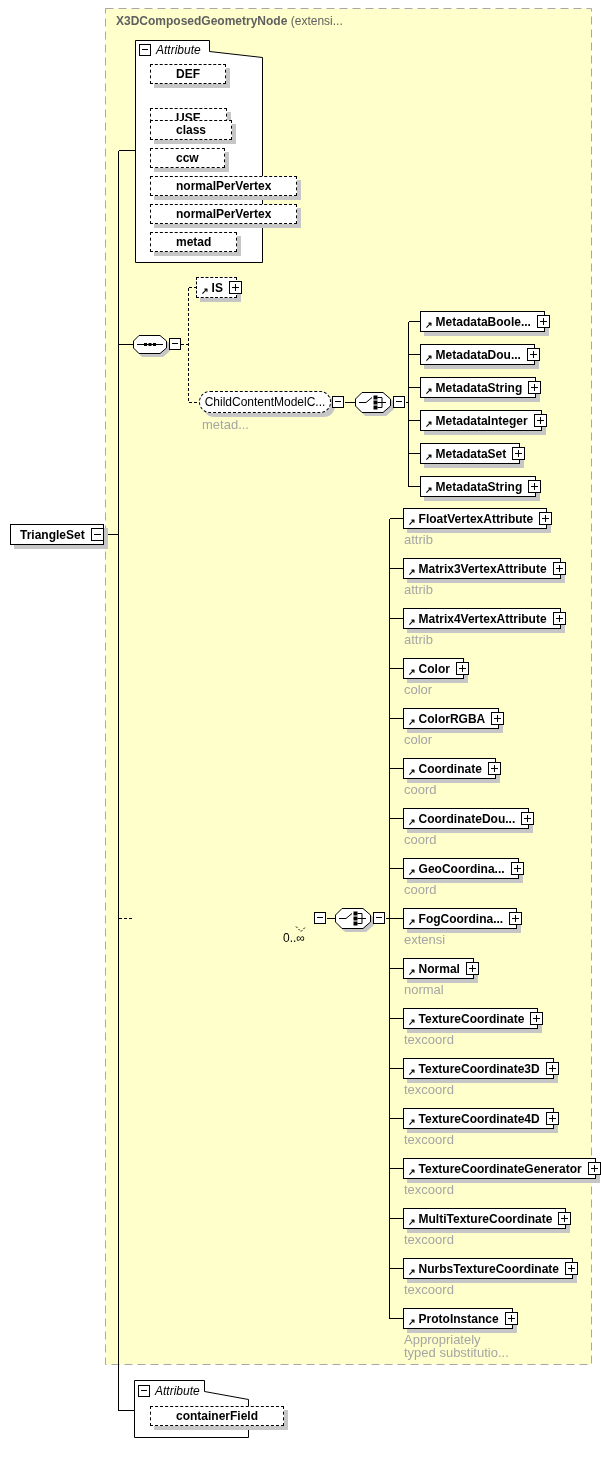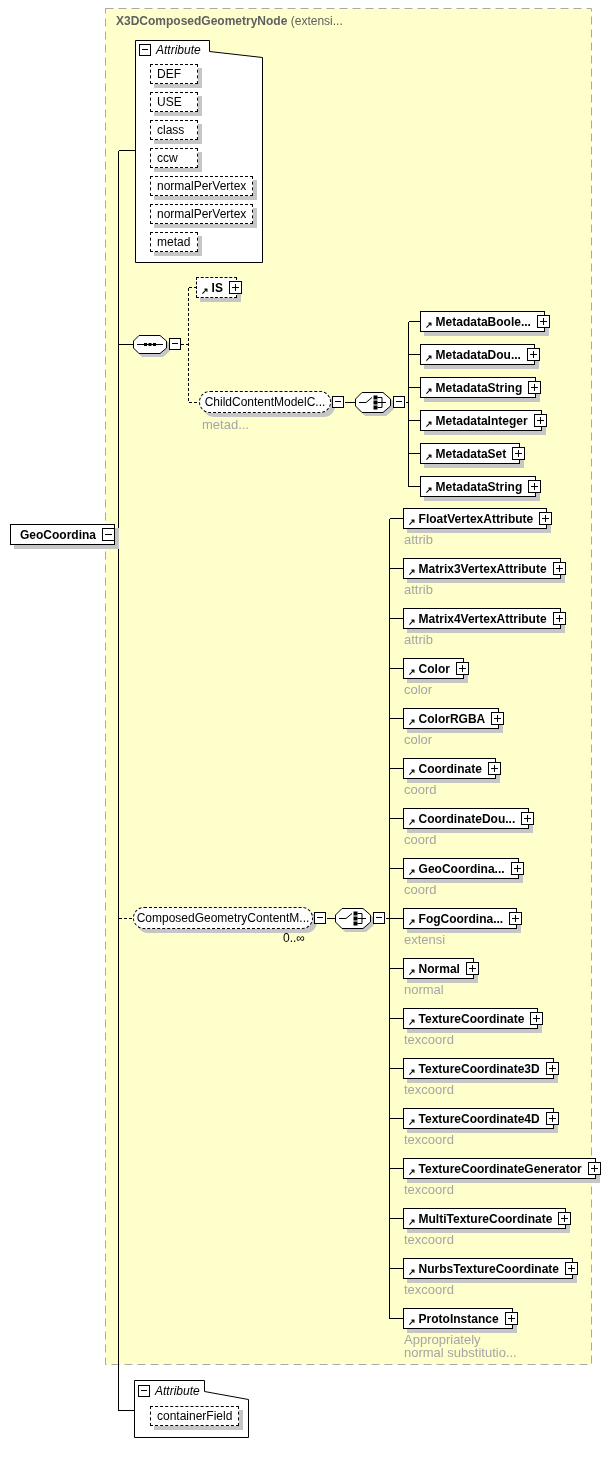--- a/index.html
+++ b/index.html
@@ -14,21 +14,21 @@
   .tg{width:13px;height:13px;box-sizing:border-box;border:1px solid #000;background:#fff;position:relative;flex:0 0 auto}
   .tg::before{content:"";position:absolute;left:2px;right:2px;top:5px;height:1px;background:#000}
   .tg.plus::after{content:"";position:absolute;top:2px;bottom:2px;left:5px;width:1px;background:#000}
   .el .tg{margin-left:6px;margin-right:-10px}
   .tg.abs{position:absolute;width:12px;height:12px}
   .tg.abs::before{top:4px}
   .sub{position:absolute;font-size:13px;color:#a5a5a5;white-space:pre-line;line-height:13px}
   .group{position:absolute;box-sizing:border-box;height:22px;background:#fff;border:1px dashed #000;border-radius:11px;box-shadow:4px 4px 0 #c6c6c6;display:flex;align-items:center;justify-content:center;font-weight:normal;font-size:12px;white-space:nowrap}
   .octa{position:absolute;filter:drop-shadow(3px 3px 0 #c6c6c6)}
   .attr-tab{position:absolute;display:flex;align-items:center;font-style:italic;font-size:12px;gap:5px;white-space:nowrap}
-  .attr-item{position:absolute;box-sizing:border-box;height:20px;background:#fff;border:1px dashed #000;box-shadow:4px 4px 0 #c6c6c6;display:inline-flex;align-items:center;padding:0 6px;font-weight:normal;font-size:12px;min-width:48px;white-space:nowrap}
+  .attr-item{position:absolute;box-sizing:border-box;height:20px;background:#fff;border:1px dashed #000;box-shadow:4px 4px 0 #c6c6c6;display:inline-flex;align-items:center;padding:0 25px;font-weight:bold;font-size:12px;min-width:48px;white-space:nowrap}
   .occ{position:absolute;font-size:12px}
 </style>
 </head>
 <body>
 
 <div class="stage">
 
   <svg class="bg" width="601" height="1457">
 
     <rect x="105.5" y="8.5" width="486" height="1356" fill="#ffffcc" stroke="#a8a8a8" stroke-dasharray="8 5"></rect>
@@ -58,41 +58,41 @@
     <span>(extensi...</span>
   </div>
 
   <div class="attr-tab" style="left:139px;top:43px">
     <span class="tg abs" style="position:relative"></span>
     <span>Attribute</span>
   </div>
   <div class="attr-item" style="left:150px;top:64px">
       <span>DEF</span>
     </div>
-  <div class="attr-item" style="left:150px;top:92px">
+  <div class="attr-item" style="left:150px;top:108px">
       <span>USE</span>
     </div>
   <div class="attr-item" style="left:150px;top:120px">
       <span>class</span>
     </div>
   <div class="attr-item" style="left:150px;top:148px">
       <span>ccw</span>
     </div>
   <div class="attr-item" style="left:150px;top:176px">
       <span>normalPerVertex</span>
     </div>
   <div class="attr-item" style="left:150px;top:204px">
       <span>normalPerVertex</span>
     </div>
   <div class="attr-item" style="left:150px;top:232px">
       <span>metad</span>
     </div>
 
   <div class="el" style="left:10px;top:524px;padding:0 9px">
-    <span>GeoCoordina</span>
+    <span>TriangleSet</span>
     <span class="tg"></span>
   </div>
 
   <svg class="octa" style="left:133px;top:335px" width="34" height="19">
     <polygon points="6,0.5 27,0.5 33.5,6 33.5,13 27,18.5 6,18.5 0.5,13 0.5,6" fill="#fff" stroke="#000"></polygon>
     <line x1="4" y1="9.5" x2="30" y2="9.5" stroke="#000"></line>
     <rect x="11" y="8" width="3" height="3" fill="#000"></rect>
       <rect x="15.5" y="8" width="3" height="3" fill="#000"></rect>
       <rect x="20" y="8" width="3" height="3" fill="#000"></rect>
   </svg>
@@ -148,23 +148,20 @@
       <span class="arr">↗</span>
       <span>MetadataSet</span>
       <span class="tg plus"></span>
     </div>
   <div class="el" style="left:420px;top:476px">
       <span class="arr">↗</span>
       <span>MetadataString</span>
       <span class="tg plus"></span>
     </div>
 
-  <div class="group" style="left:133px;top:907px;width:180px">
-    <span>ComposedGeometryContentM...</span>
-  </div>
   <div class="occ" style="left:283px;top:931px">0..∞</div>
   <span class="tg abs" style="left:314px;top:912px"></span>
   <svg class="octa" style="left:335px;top:908px" width="36" height="21">
     <polygon points="7,0.5 28,0.5 35.5,7 35.5,14 28,20.5 7,20.5 0.5,14 0.5,7" fill="#fff" stroke="#000"></polygon>
     <line x1="4" y1="10.5" x2="11" y2="10.5" stroke="#000"></line>
       <line x1="11" y1="10.5" x2="17" y2="5.5" stroke="#000"></line>
     <rect x="18.5" y="3.5" width="4" height="4" fill="#000"></rect>
       <rect x="18.5" y="8.5" width="4" height="4" fill="#000"></rect>
       <rect x="18.5" y="13.5" width="4" height="4" fill="#000"></rect>
     <line x1="22.5" y1="5.5" x2="27" y2="5.5" stroke="#000"></line>
@@ -270,21 +267,21 @@
       <span>NurbsTextureCoordinate</span>
       <span class="tg plus"></span>
     </div>
   <div class="sub" style="left:404px;top:1283px">texcoord</div>
   <div class="el" style="left:403px;top:1308px">
       <span class="arr">↗</span>
       <span>ProtoInstance</span>
       <span class="tg plus"></span>
     </div>
   <div class="sub" style="left:404px;top:1333px">Appropriately
-normal substitutio...</div>
+typed substitutio...</div>
 
   <div class="attr-tab" style="left:138px;top:1384px">
     <span class="tg abs" style="position:relative"></span>
     <span>Attribute</span>
   </div>
   <div class="attr-item" style="left:150px;top:1406px">
     <span>containerField</span>
   </div>
 
 </div>

